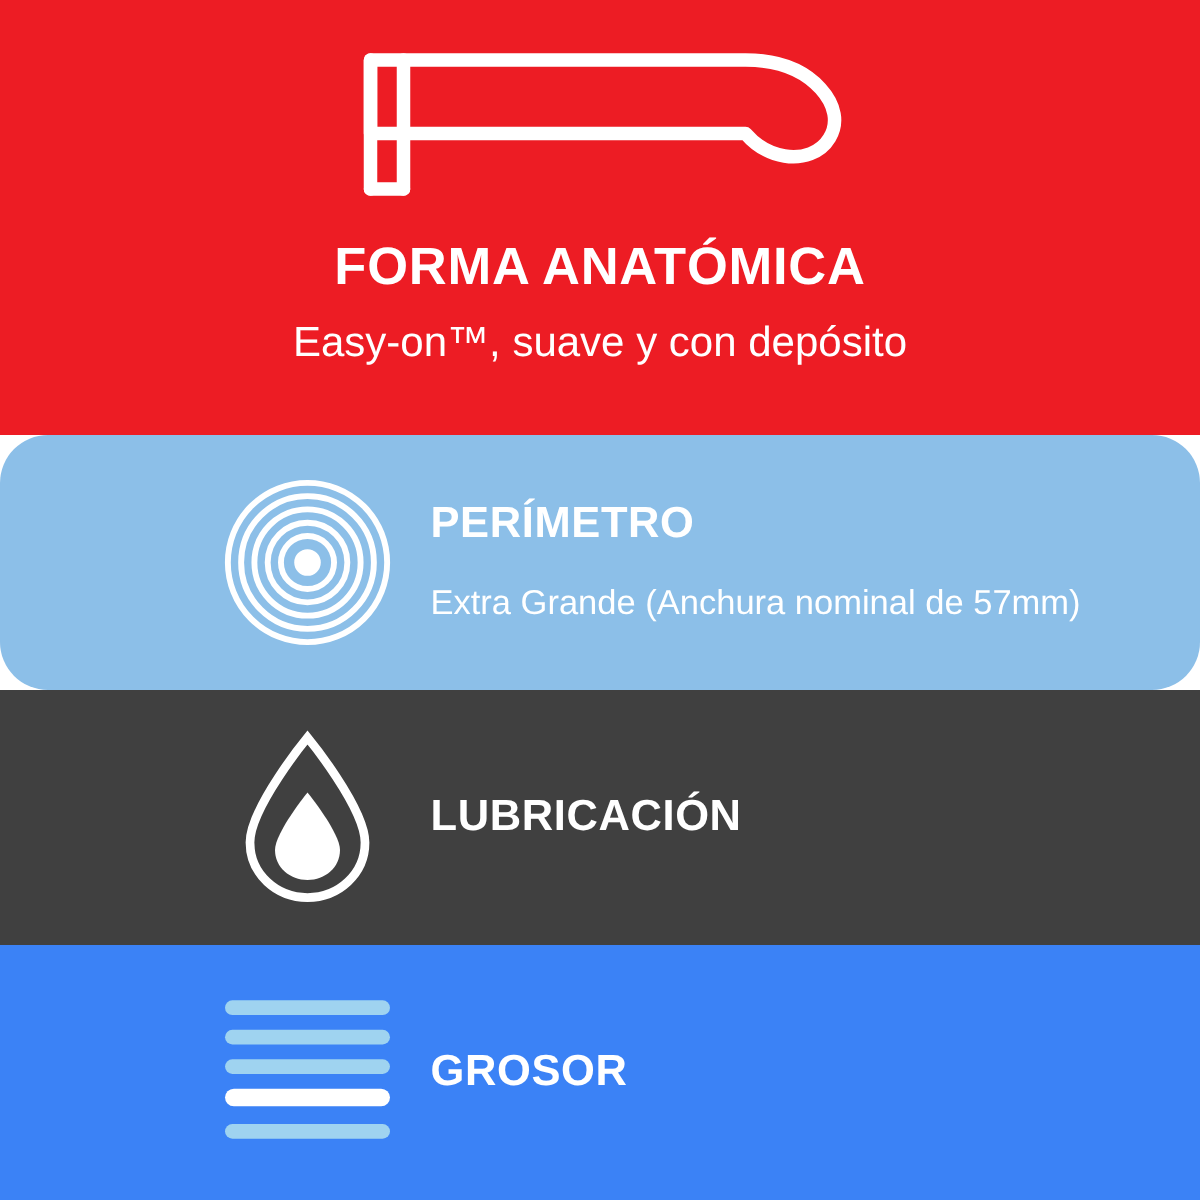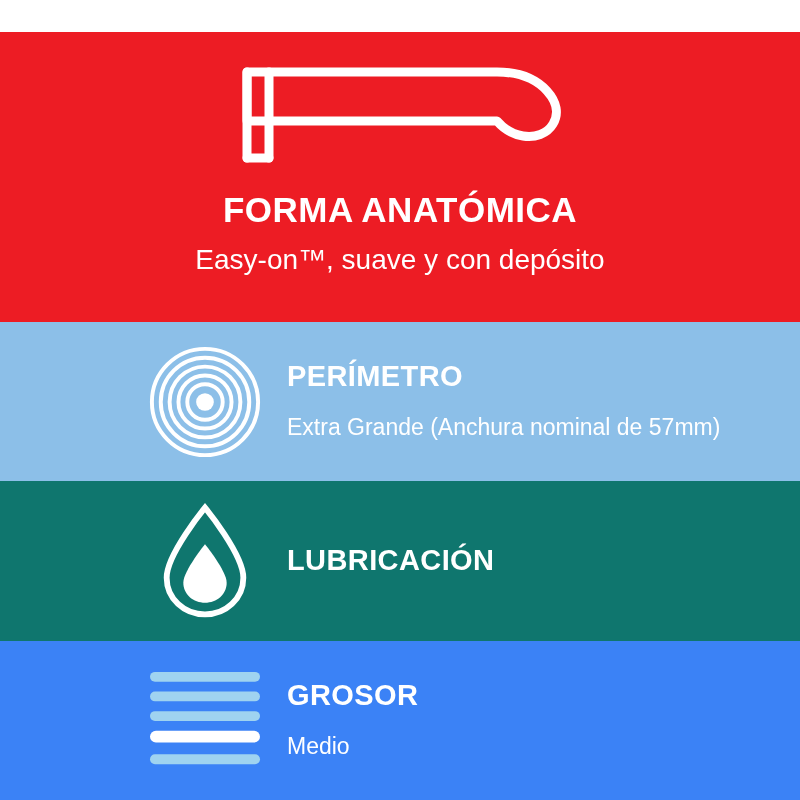--- a/index.html
+++ b/index.html
@@ -21,21 +21,20 @@
   .hero {
     background: #ed1c24;
     height: 290px;
     display: flex;
     flex-direction: column;
     align-items: center;
     justify-content: flex-start;
     padding-top: 26px;
     color: #ffffff;
     position: relative;
-    margin-top: 32px;
   }
   .hero-icon {
     width: 330px;
     height: 110px;
     display: block;
   }
   .hero-title {
     font-size: 35px;
     font-weight: bold;
     letter-spacing: 0.5px;
@@ -50,22 +49,22 @@
   }
 
   
   .row {
     flex: 1;
     display: flex;
     align-items: center;
     padding-left: 145px;
     color: #ffffff;
   }
-  .row-1 { background: #8cbfe8; }
-  .row-2 { background: #0f766e; }
+  .row-1 { background: #8cbfe8; border-radius: 32px; }
+  .row-2 { background: #404040; }
   .row-3 { background: #3b82f6; }
 
   .row-icon {
     width: 120px;
     min-width: 120px;
     height: 130px;
     display: flex;
     align-items: center;
     justify-content: center;
     margin-right: 22px;
@@ -147,17 +146,16 @@
           <rect x="4" y="46" width="112" height="10" rx="5"></rect>
         </g>
         <rect x="4" y="66" width="112" height="12" rx="6" fill="#ffffff"></rect>
         <g fill="#9fd3f0">
           <rect x="4" y="90" width="112" height="10" rx="5"></rect>
         </g>
       </svg>
     </div>
     <div class="row-text">
       <div class="row-title">GROSOR</div>
-      <div class="row-desc">Medio</div>
     </div>
   </div>
 
 </div>
 
 </body></html>

